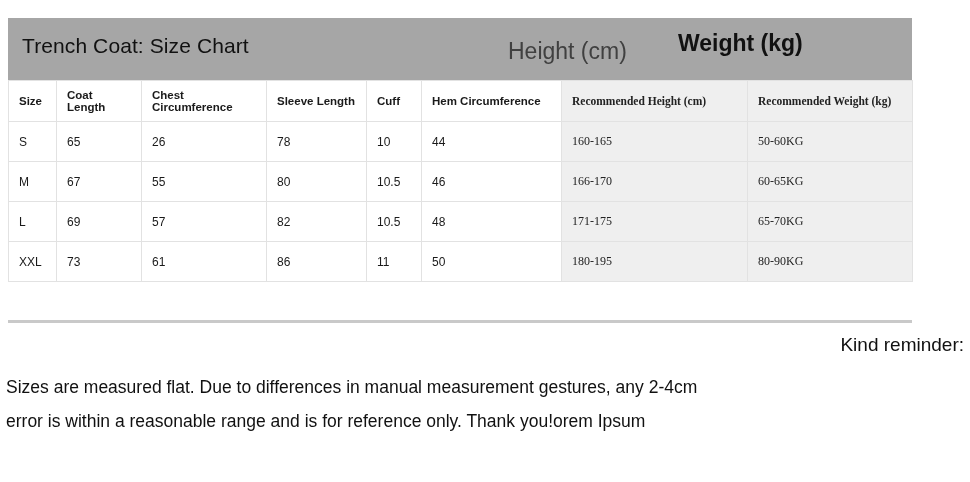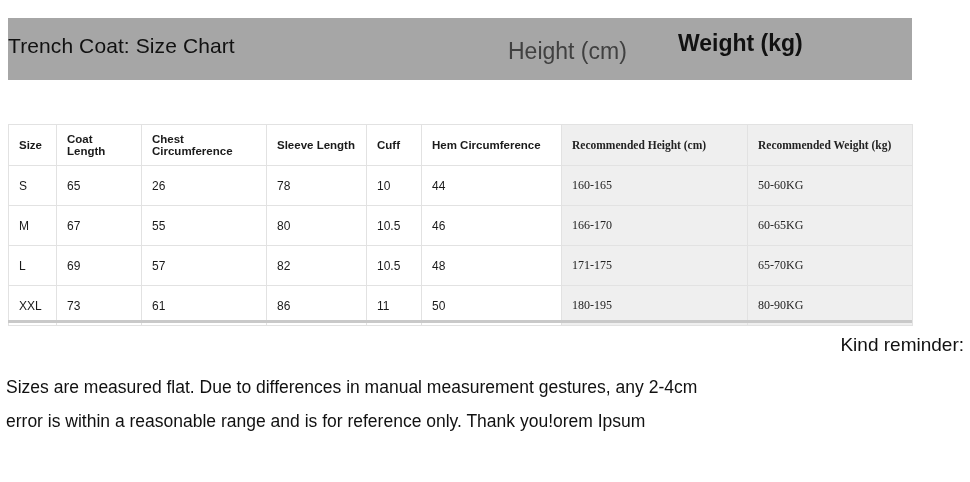--- a/index.html
+++ b/index.html
@@ -25,21 +25,21 @@
   .header-band {
     position: absolute;
     left: 8px;
     top: 18px;
     width: 904px;
     height: 62px;
     background: #a6a6a6;
   }
   .header-title {
     position: absolute;
-    left: 0;
+    left: 14px;
     top: 16px;
     font-size: 21px;
     color: #111111;
     letter-spacing: 0.1px;
   }
   .header-height {
     position: absolute;
     left: 500px;
     top: 20px;
     font-size: 23px;
@@ -53,21 +53,20 @@
     color: #111111;
     font-weight: bold;
   }
 
   
   .table-wrap {
     position: absolute;
     left: 8px;
     top: 80px;
     width: 904px;
-    margin-top: 44px;
   }
   table.size-table {
     border-collapse: collapse;
     width: 904px;
     table-layout: fixed;
   }
   table.size-table th,
   table.size-table td {
     border: 1px solid #e2e2e2;
     text-align: left;

